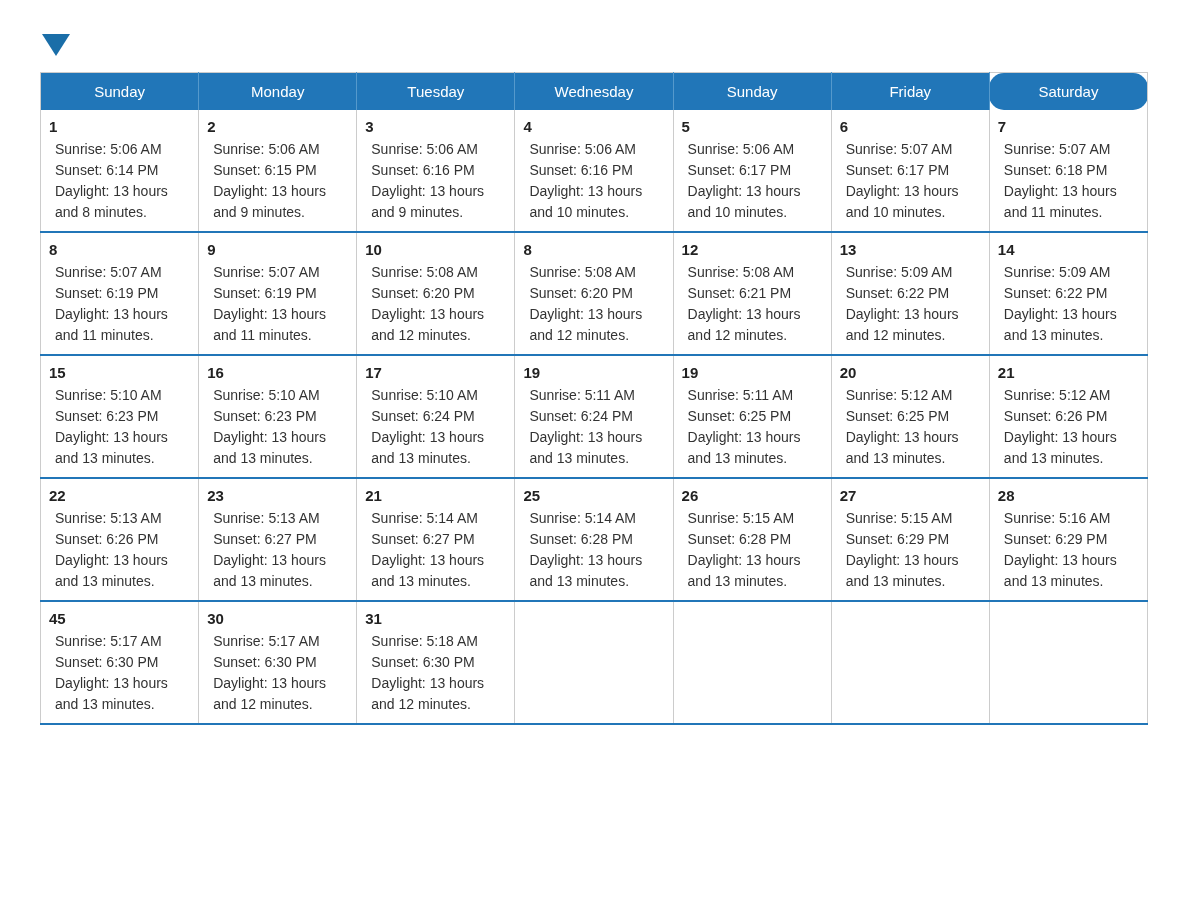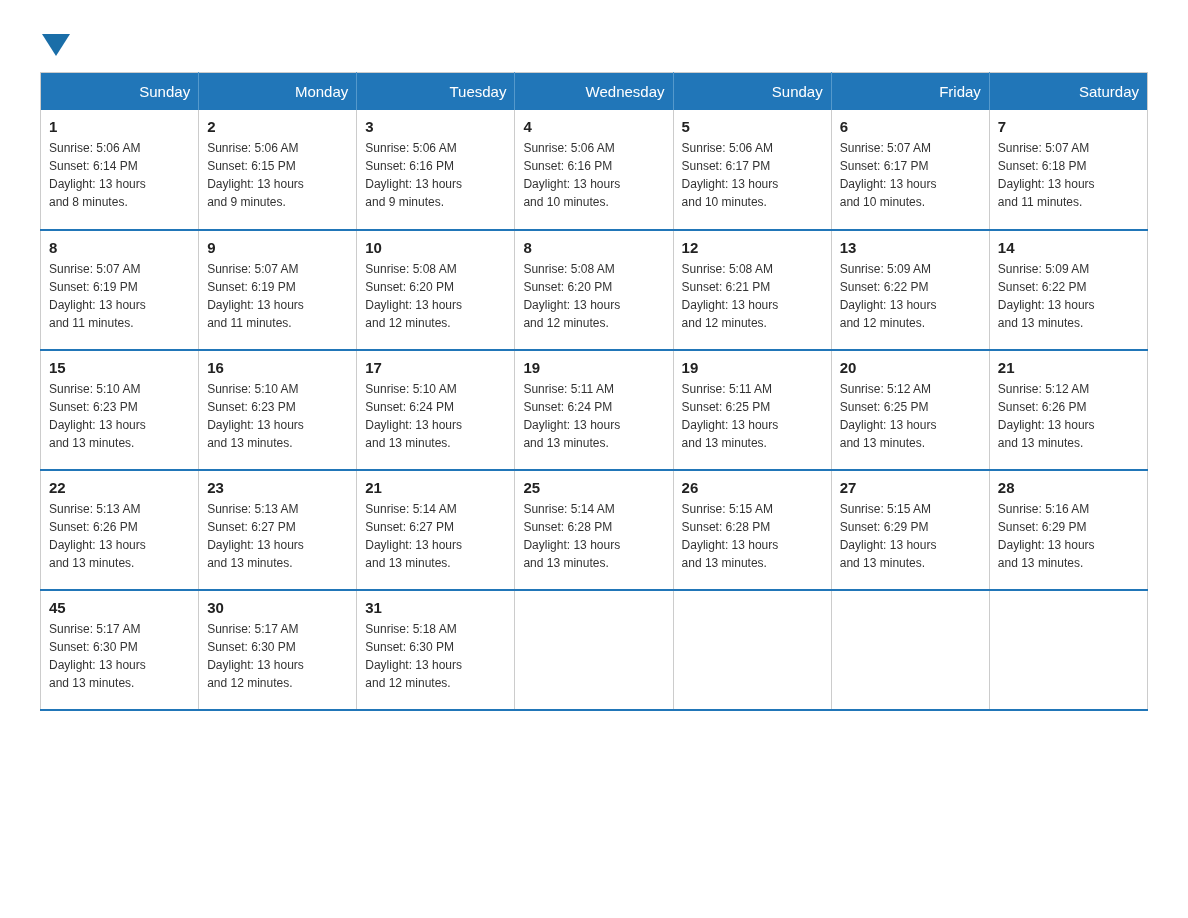--- a/index.html
+++ b/index.html
@@ -64,25 +64,26 @@
       width: 100%;
       border-collapse: collapse;
       border: 1px solid #ccc;
     }
     .calendar-table thead tr th {
       background-color: #2176b8;
       color: #fff;
       padding: 10px 8px;
       font-size: 15px;
       font-weight: normal;
-      text-align: right;
+      text-align: center;
       border-right: 1px solid #5599cc;
     }
     .calendar-table thead tr th:last-child {
       border-right: none;
+      border-radius: 15px;
     }
     .calendar-table tbody tr td {
       vertical-align: top;
       padding: 8px 8px;
       border-right: 1px solid #ccc;
       border-bottom: 2px solid #2176b8;
       font-size: 13px;
       color: #222;
       width: 14.28%;
       min-height: 100px;
@@ -92,23 +93,24 @@
       border-right: none;
     }
     .day-number {
       font-size: 15px;
       font-weight: bold;
       color: #222;
       display: block;
       margin-bottom: 4px;
     }
     .day-info {
-      font-size: 12px;
+      font-size: 14px;
       color: #333;
       line-height: 1.5;
+      margin-left: 6px;
     }
     .empty-cell {
       background: #fff;
     }
   </style>
 </head>
 <body>
 
 <div class="header">
   <div class="logo">

